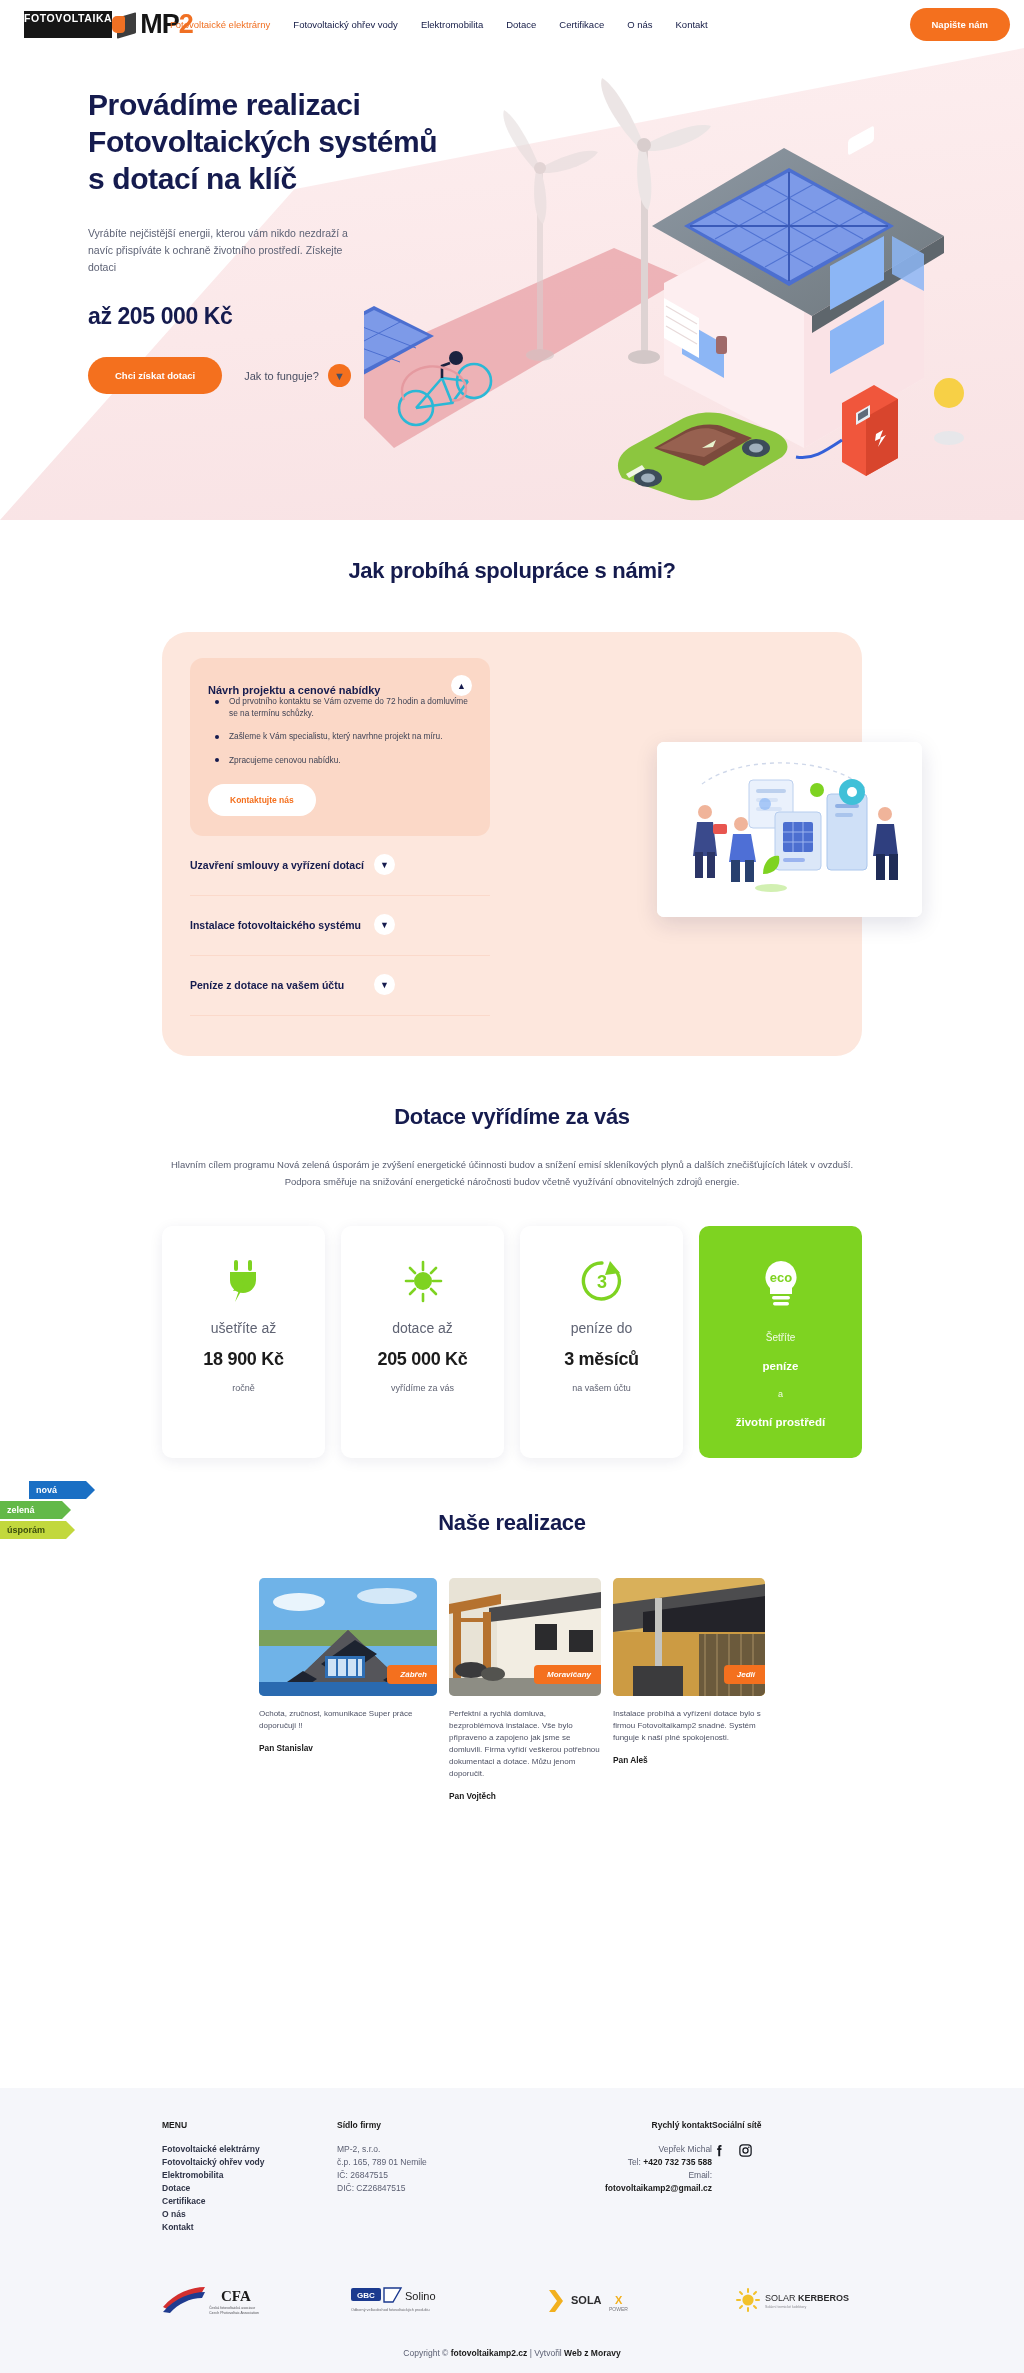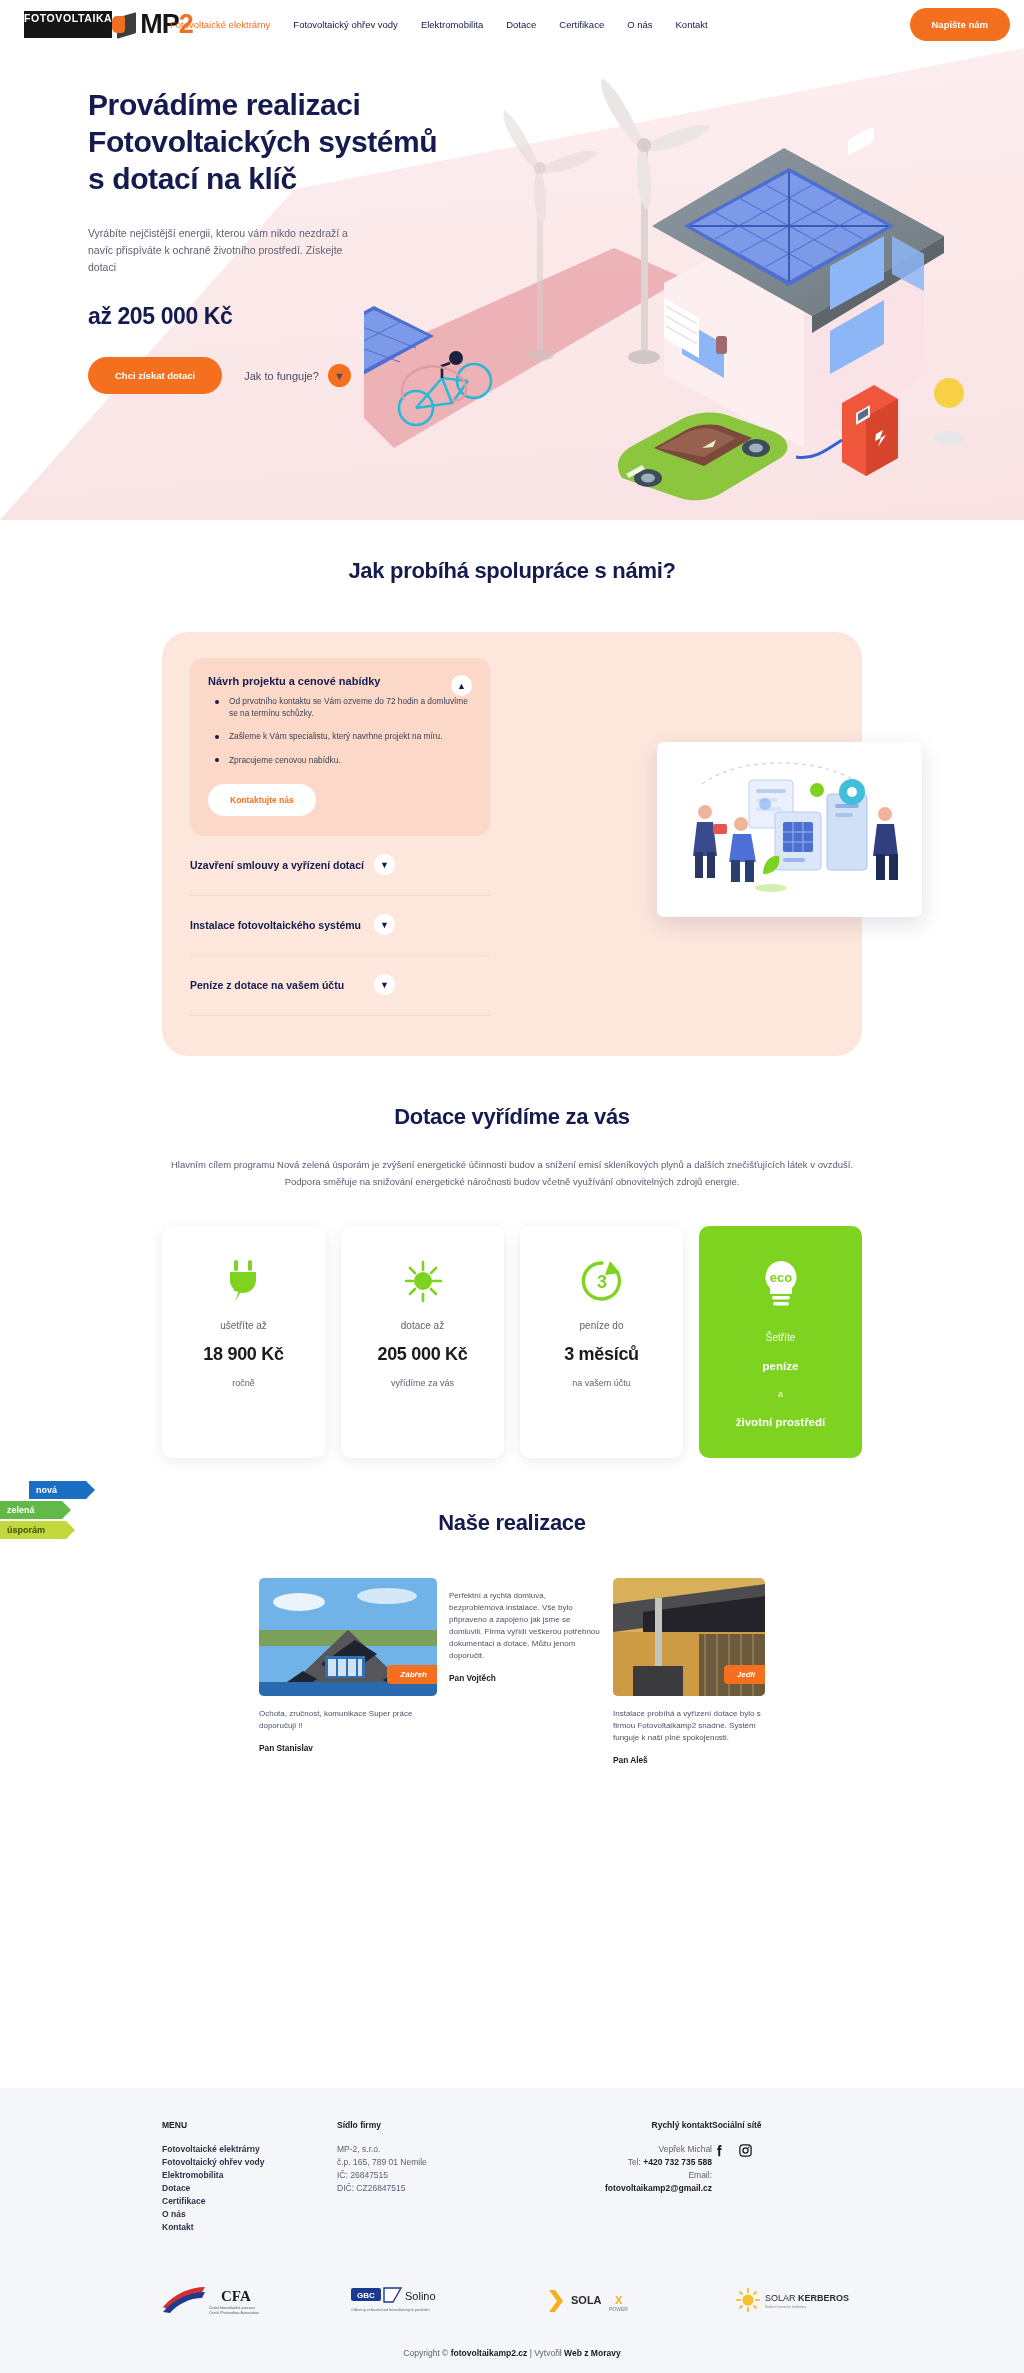--- a/index.html
+++ b/index.html
@@ -101,21 +101,21 @@
   
   .acc-wrap {
     margin: 48px auto 0; width: 700px; background: #fde7dd;
     border-radius: 26px; padding: 26px 28px 40px; position: relative;
   }
   .acc-panel { width: 300px; }
   .acc-open {
     background: #fbd8c7; border-radius: 13px; padding: 17px 18px 20px;
   }
   .acc-head {
-    display: flex; align-items: flex-start; justify-content: space-between; cursor: pointer;
+    display: flex; align-items: flex-end; justify-content: space-between; cursor: pointer;
   }
   .acc-head h3 { font-size: 11px; font-weight: bold; color: #151b4e; }
   .acc-toggle {
     width: 21px; height: 21px; border-radius: 50%; background: #fff;
     display: flex; align-items: center; justify-content: center;
     font-size: 9px; color: #151b4e; flex: none; margin-left: 8px;
   }
   .acc-list { padding-left: 5px; }
   .acc-list li {
     list-style: none; font-size: 8.3px; line-height: 11.5px; color: #3f4355;
@@ -148,21 +148,21 @@
     margin: 26px auto 0; width: 690px; font-size: 9.5px; line-height: 17px; color: #585d70;
   }
 
   
   .cards { margin: 36px auto 0; display: flex; gap: 16px; width: 700px; justify-content: center; }
   .card {
     width: 168px; height: 232px; border-radius: 10px; background: #fff;
     box-shadow: 0 3px 14px rgba(21,27,78,.08);
     display: flex; flex-direction: column; align-items: center; padding-top: 32px;
   }
-  .card-label { font-size: 10px; color: #5f6373; margin-top: 16px; }
+  .card-label { font-size: 14px; color: #5f6373; margin-top: 16px; }
   .card-value { font-size: 18px; font-weight: 900; color: #1b1b1b; margin-top: 13px; letter-spacing: -.3px; }
   .card-sub { font-size: 9px; color: #5f6373; margin-top: 13px; }
   .card.green { background: #7ed321; box-shadow: none; }
   .card.green .g1 { font-size: 10px; color: #f2fbe6; margin-top: 20px; }
   .card.green .g2 { font-size: 11.5px; font-weight: bold; color: #fff; margin-top: 17px; }
   .card.green .g3 { font-size: 9px; color: #f2fbe6; margin-top: 17px; }
   .card.green .g4 { font-size: 11.5px; font-weight: bold; color: #fff; margin-top: 17px; }
 
   .nzu {
     position: absolute; left: 0; top: 1481px; width: 66px; z-index: 20;
@@ -582,20 +582,39 @@
           </g>
           <rect y="104" width="178" height="14" fill="#2a6ab0"></rect>
         </svg>
         <div class="badge">Zábřeh</div>
       </div>
       <p class="real-quote">Ochota, zručnost, komunikace Super práce doporučuji !!</p>
       <div class="real-author">Pan Stanislav</div>
     </div>
 
     <div class="real-card" style="width:152px;">
+      <div class="real-img" style="width:152px;">
+        <svg viewBox="0 0 152 118" width="152" height="118">
+          <rect width="152" height="118" fill="#e8e3d6"></rect>
+          <rect x="48" y="22" width="104" height="96" fill="#f2ede2"></rect>
+          <polygon points="40,30 152,14 152,30 40,44" fill="#4a4a4c"></polygon>
+          <rect x="86" y="46" width="22" height="26" fill="#2b2b2d"></rect>
+          <rect x="120" y="52" width="24" height="22" fill="#2b2b2d"></rect>
+          <g fill="#b5722f">
+            <rect x="4" y="30" width="8" height="80"></rect>
+            <rect x="34" y="34" width="8" height="76"></rect>
+            <polygon points="0,26 52,16 52,26 0,36"></polygon>
+            <rect x="8" y="40" width="34" height="4"></rect>
+          </g>
+          <rect y="100" width="152" height="18" fill="#8d8d84"></rect>
+          <ellipse cx="22" cy="92" rx="16" ry="8" fill="#3a3a3c"></ellipse>
+          <ellipse cx="44" cy="96" rx="12" ry="7" fill="#53534f"></ellipse>
+        </svg>
+        <div class="badge">Moravičany</div>
+      </div>
       <p class="real-quote">Perfektní a rychlá domluva, bezproblémová instalace. Vše bylo připraveno a zapojeno jak jsme se domluvili. Firma vyřídí veškerou potřebnou dokumentaci a dotace. Můžu jenom doporučit.</p>
       <div class="real-author">Pan Vojtěch</div>
     </div>
 
     <div class="real-card" style="width:152px;">
       <div class="real-img" style="width:152px;text-decoration:underline;">
         <svg viewBox="0 0 152 118" width="152" height="118">
           <rect width="152" height="118" fill="#d9b05a"></rect>
           <polygon points="0,26 152,6 152,34 0,54" fill="#4c4c4e"></polygon>
           <polygon points="30,34 152,18 152,58 30,74" fill="#232329"></polygon>

